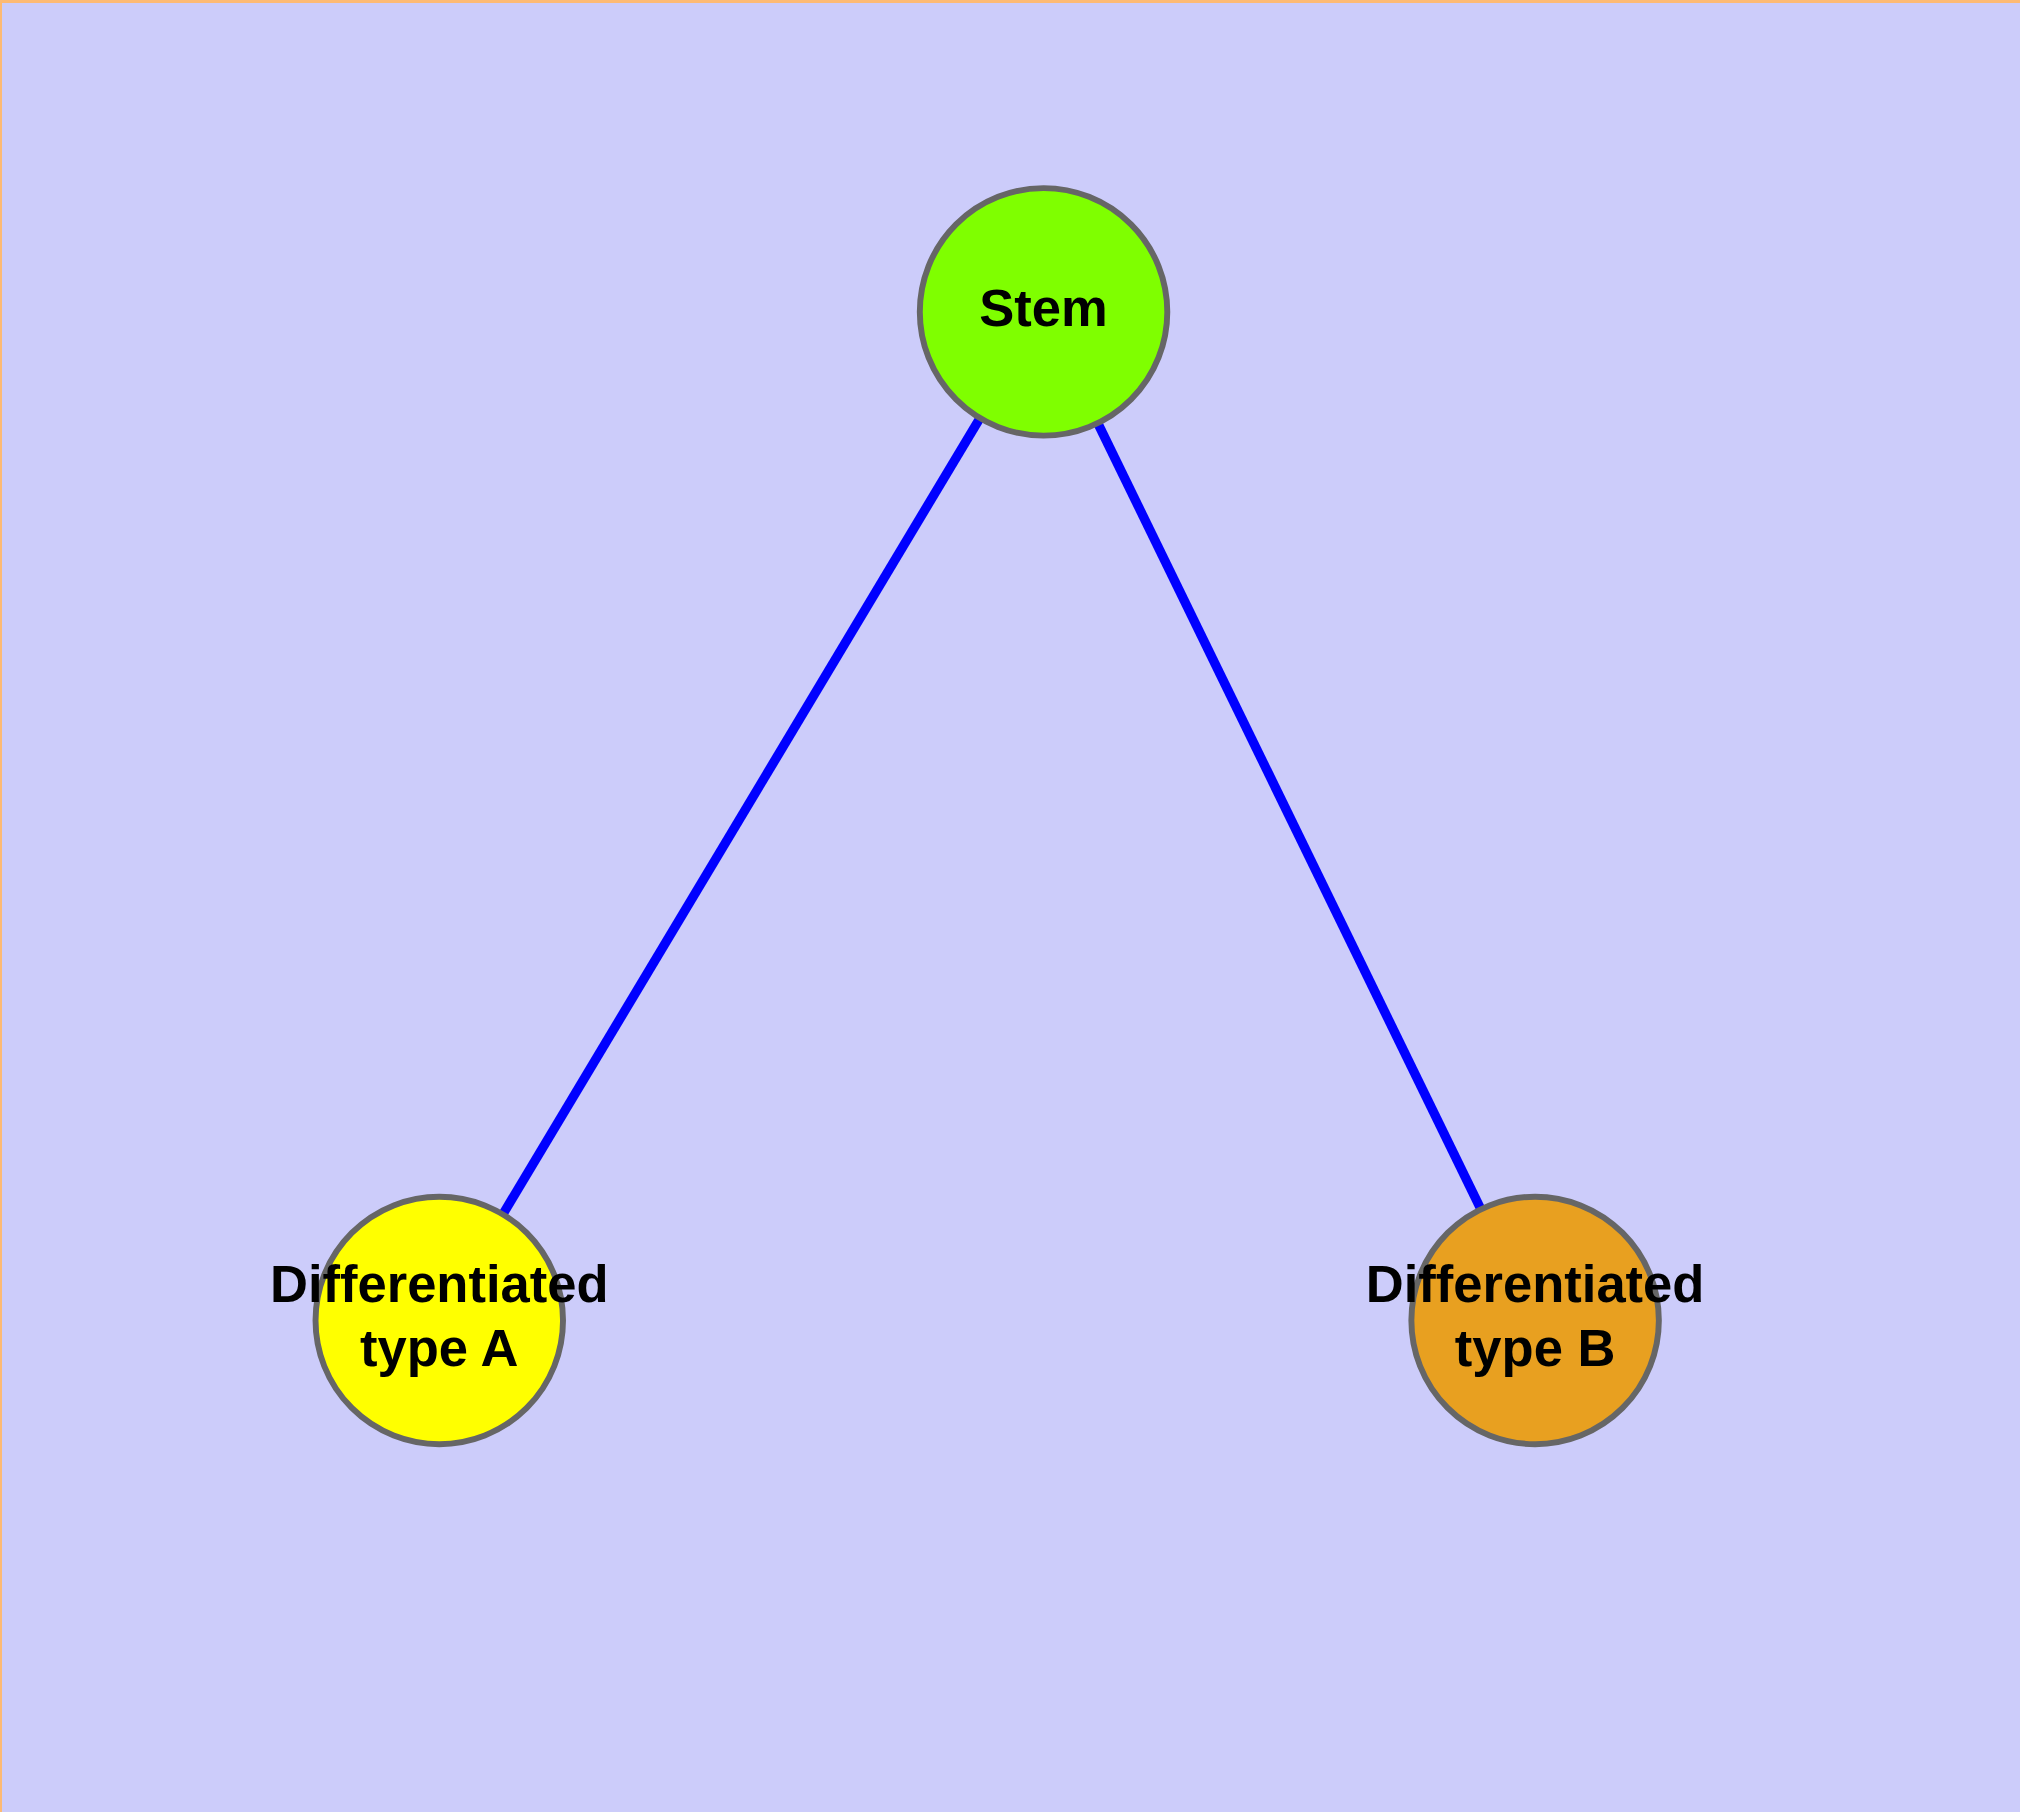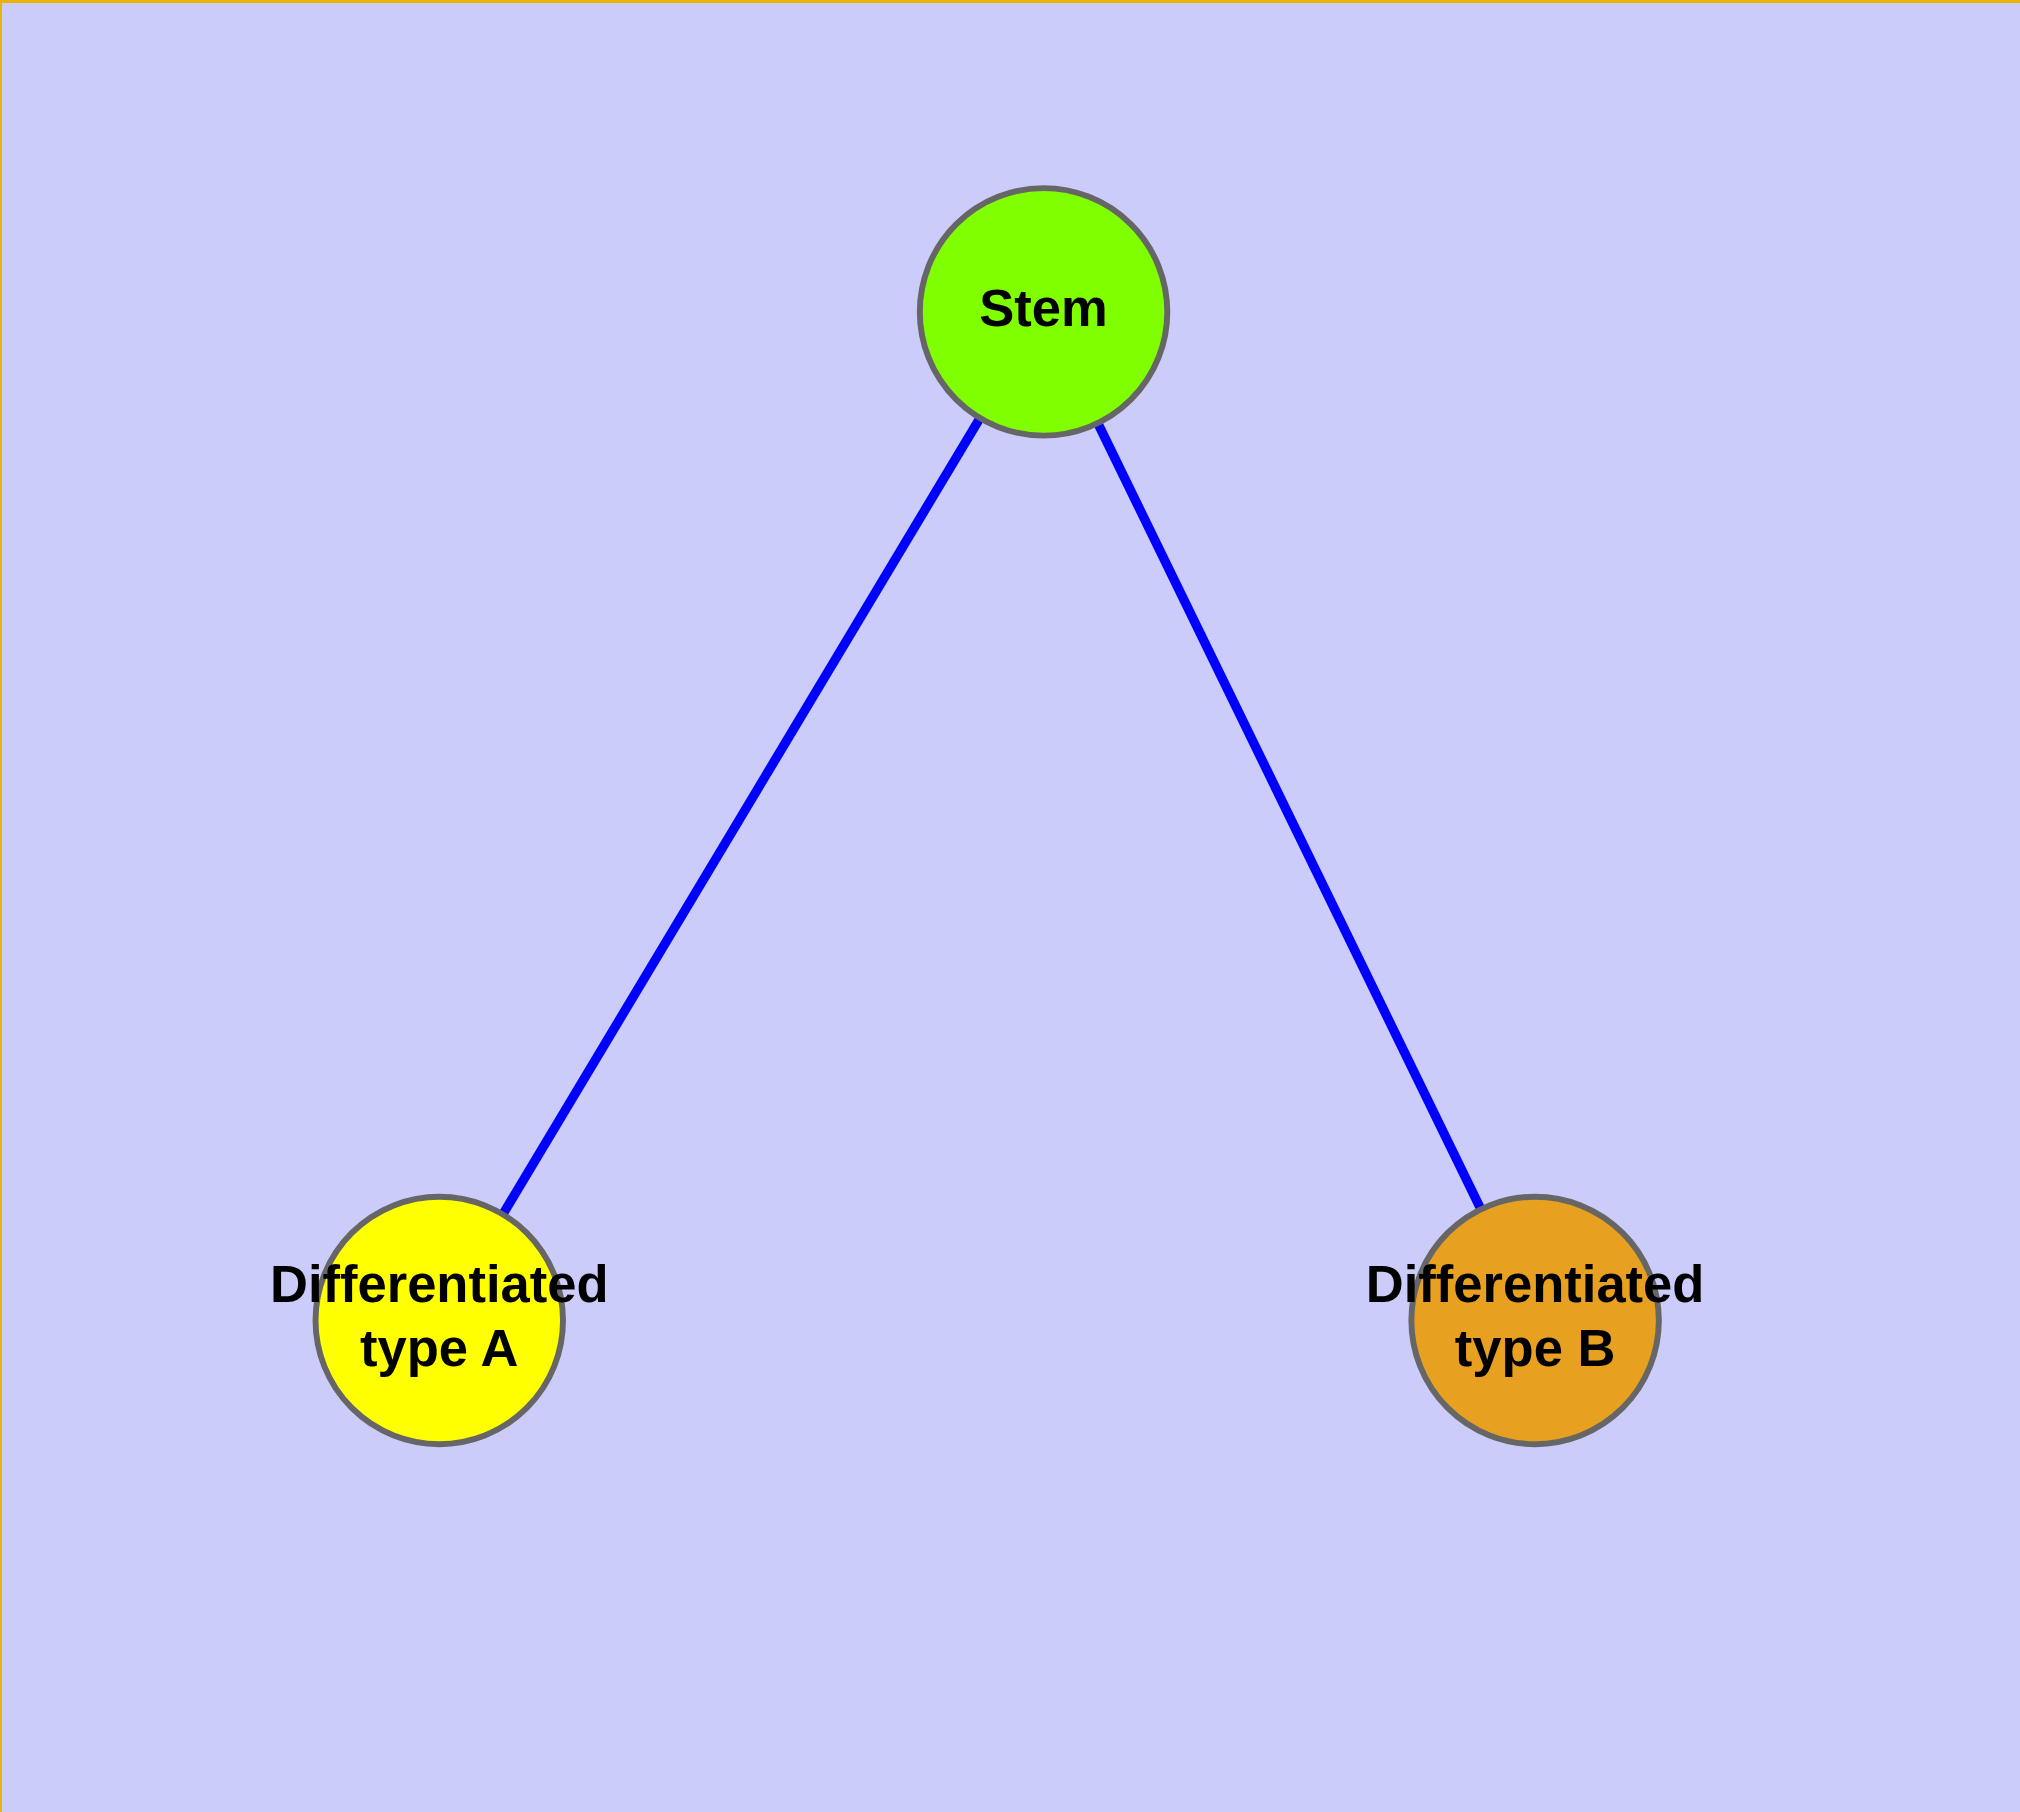--- a/index.html
+++ b/index.html
@@ -5,21 +5,21 @@
 <style>
   html, body {
     margin: 0;
     padding: 0;
     background: #ffffff;
   }
   #canvas {
     position: relative;
     width: 2021px;
     height: 1812px;
-    background: #eab308;
+    background: #fdba74;
     overflow: hidden;
     font-family: "Liberation Sans", "DejaVu Sans", sans-serif;
   }
   #plot-bg {
     position: absolute;
     left: 1.7px;
     top: 3.4px;
     width: 2019px;
     height: 1809px;
     background: #ccccfa;

